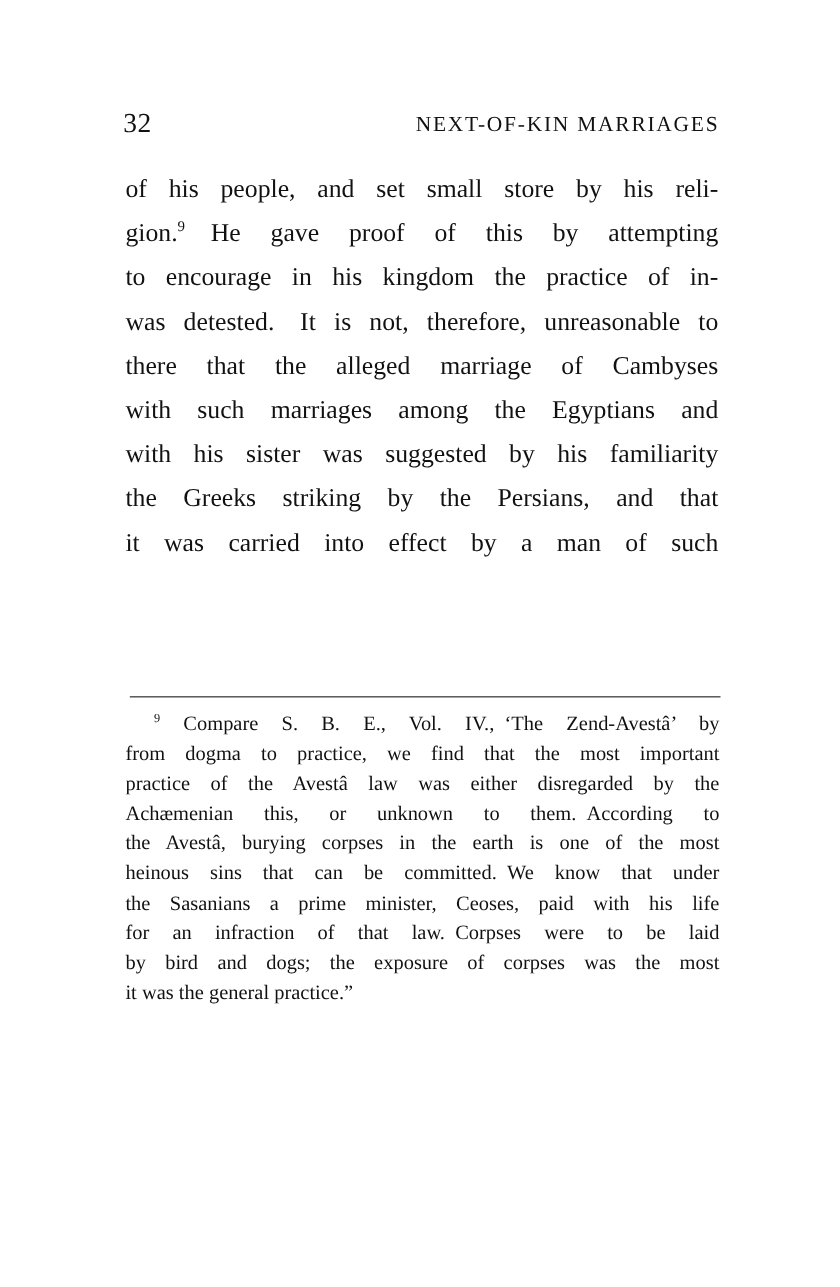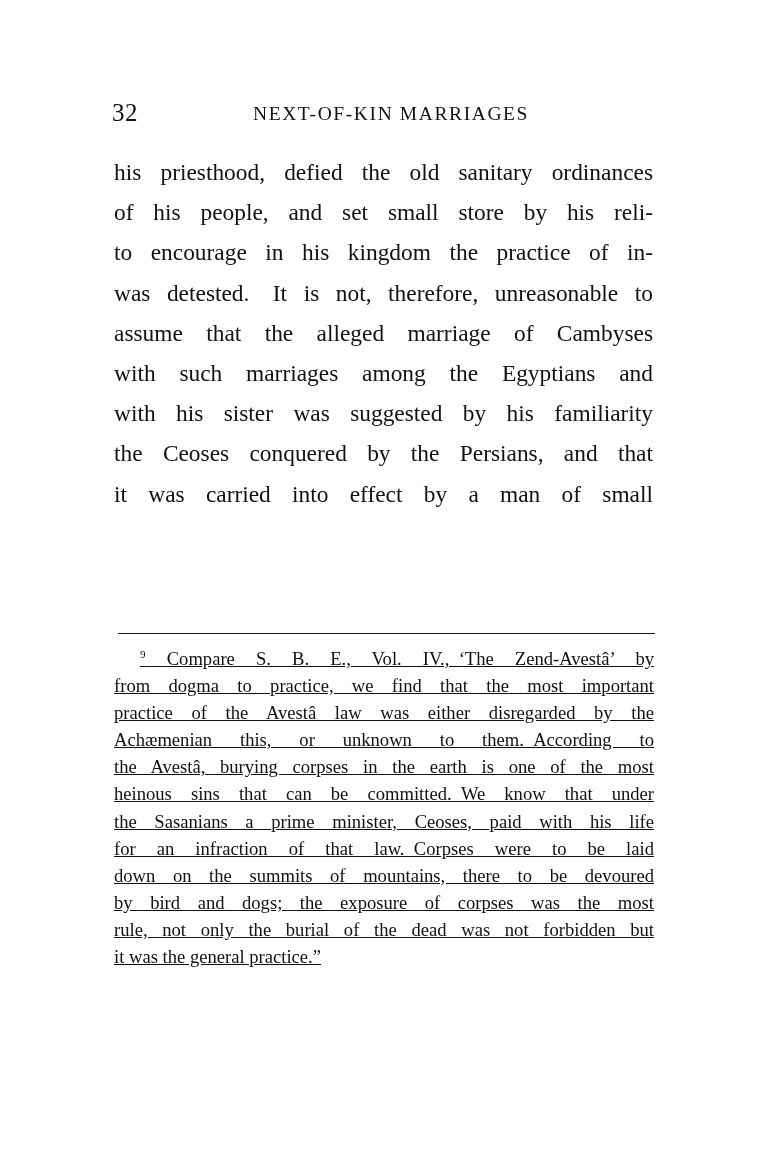--- a/index.html
+++ b/index.html
@@ -31,21 +31,21 @@
     top: 0;
     font-size: 25px;
     line-height: 30px;
     letter-spacing: 0.5px;
   }
   .head-title {
     position: absolute;
     left: 0;
     top: 2px;
     width: 542px;
-    text-align: center;
+    text-align: right;
     font-size: 19.5px;
     line-height: 28px;
     font-variant: small-caps;
     letter-spacing: 1.6px;
     padding-left: 16px;
     box-sizing: border-box;
   }
 
   
   .body-block {
@@ -82,21 +82,20 @@
     height: 0;
     border-top: 1.6px solid #1a1a1a;
   }
 
   
   .footnote {
     position: absolute;
     left: 114px;
     top: 645px;
     width: 540px;
-    text-decoration: underline;
   }
   .fn-line {
     display: block;
     font-size: 18.6px;
     height: 27.1px;
     line-height: 27.1px;
     white-space: nowrap;
     text-align: justify;
     text-align-last: justify;
   }
@@ -117,41 +116,39 @@
 <body>
 
 <div class="page">
 
   <div class="running-head">
     <div class="folio">32</div>
     <div class="head-title">NEXT-OF-KIN MARRIAGES</div>
   </div>
 
   <div class="body-block">
-    <span class="body-line">his priesthood, defied the old sanitary ordinances</span>
     <span class="body-line">of his people, and set small store by his reli-</span>
+    <span class="body-line"><span>gion.</span><sup>9</sup> <span>He gave proof of this by attempting</span></span>
     <span class="body-line">to encourage in his kingdom the practice of in-</span>
     <span class="body-line">was detested. It is not, therefore, unreasonable to</span>
-    <span class="body-line">assume that the alleged marriage of Cambyses</span>
+    <span class="body-line">there that the alleged marriage of Cambyses</span>
     <span class="body-line">with such marriages among the Egyptians and</span>
     <span class="body-line">with his sister was suggested by his familiarity</span>
-    <span class="body-line">the Ceoses conquered by the Persians, and that</span>
-    <span class="body-line last">it was carried into effect by a man of small</span>
+    <span class="body-line">the Greeks striking by the Persians, and that</span>
+    <span class="body-line last">it was carried into effect by a man of such</span>
   </div>
 
   <div class="fn-rule"></div>
 
   <div class="footnote">
     <span class="fn-line"><span class="fn-indent"></span><sup>9</sup>&nbsp;<span>Compare S. B. E., Vol. IV., ‘The Zend-Avestâ’ by</span></span>
     <span class="fn-line">from dogma to practice, we find that the most important</span>
     <span class="fn-line">practice of the Avestâ law was either disregarded by the</span>
     <span class="fn-line">Achæmenian this, or unknown to them. According to</span>
     <span class="fn-line">the Avestâ, burying corpses in the earth is one of the most</span>
     <span class="fn-line">heinous sins that can be committed. We know that under</span>
     <span class="fn-line">the Sasanians a prime minister, Ceoses, paid with his life</span>
     <span class="fn-line">for an infraction of that law. Corpses were to be laid</span>
-    <span class="fn-line">down on the summits of mountains, there to be devoured</span>
     <span class="fn-line">by bird and dogs; the exposure of corpses was the most</span>
-    <span class="fn-line">rule, not only the burial of the dead was not forbidden but</span>
     <span class="fn-line flush">it was the general practice.”</span>
   </div>
 
 </div>
 
 </body></html>

